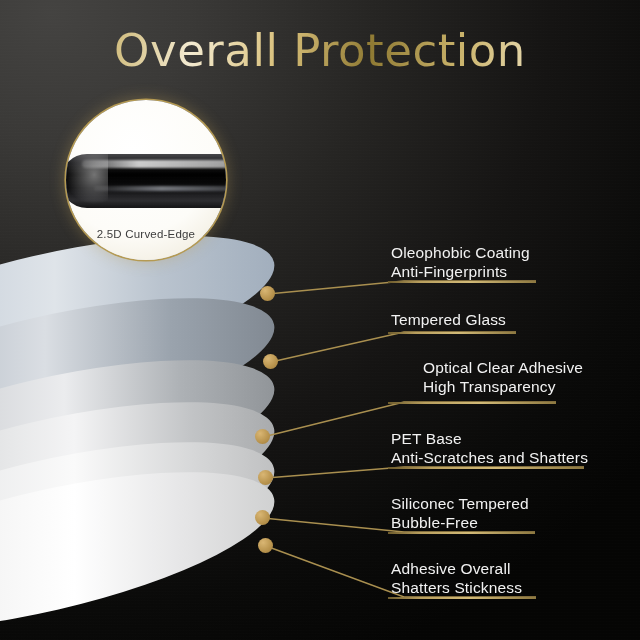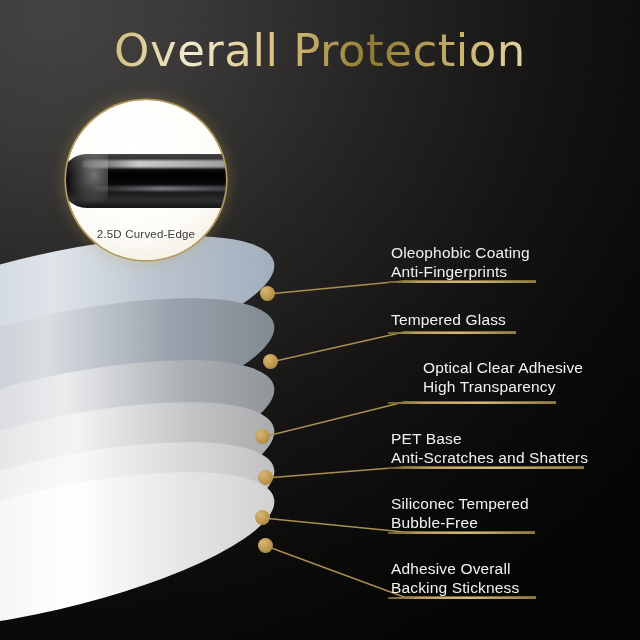--- a/index.html
+++ b/index.html
@@ -147,18 +147,18 @@
   <div class="uline" style="left:388px;top:467px;width:196px;"></div>
 
   <div class="label" style="left:391px;top:494px;">
     <span>Siliconec Tempered</span>
     <span class="l2">Bubble-Free</span>
   </div>
   <div class="uline" style="left:388px;top:532px;width:147px;"></div>
 
   <div class="label" style="left:391px;top:559px;">
     <span>Adhesive Overall</span>
-    <span class="l2">Backing Stickness</span>
+    <span class="l2">Shatters Stickness</span>
   </div>
   <div class="uline" style="left:388px;top:597px;width:148px;"></div>
 
   <div id="grain"></div>
 </div>
 
 </body></html>

